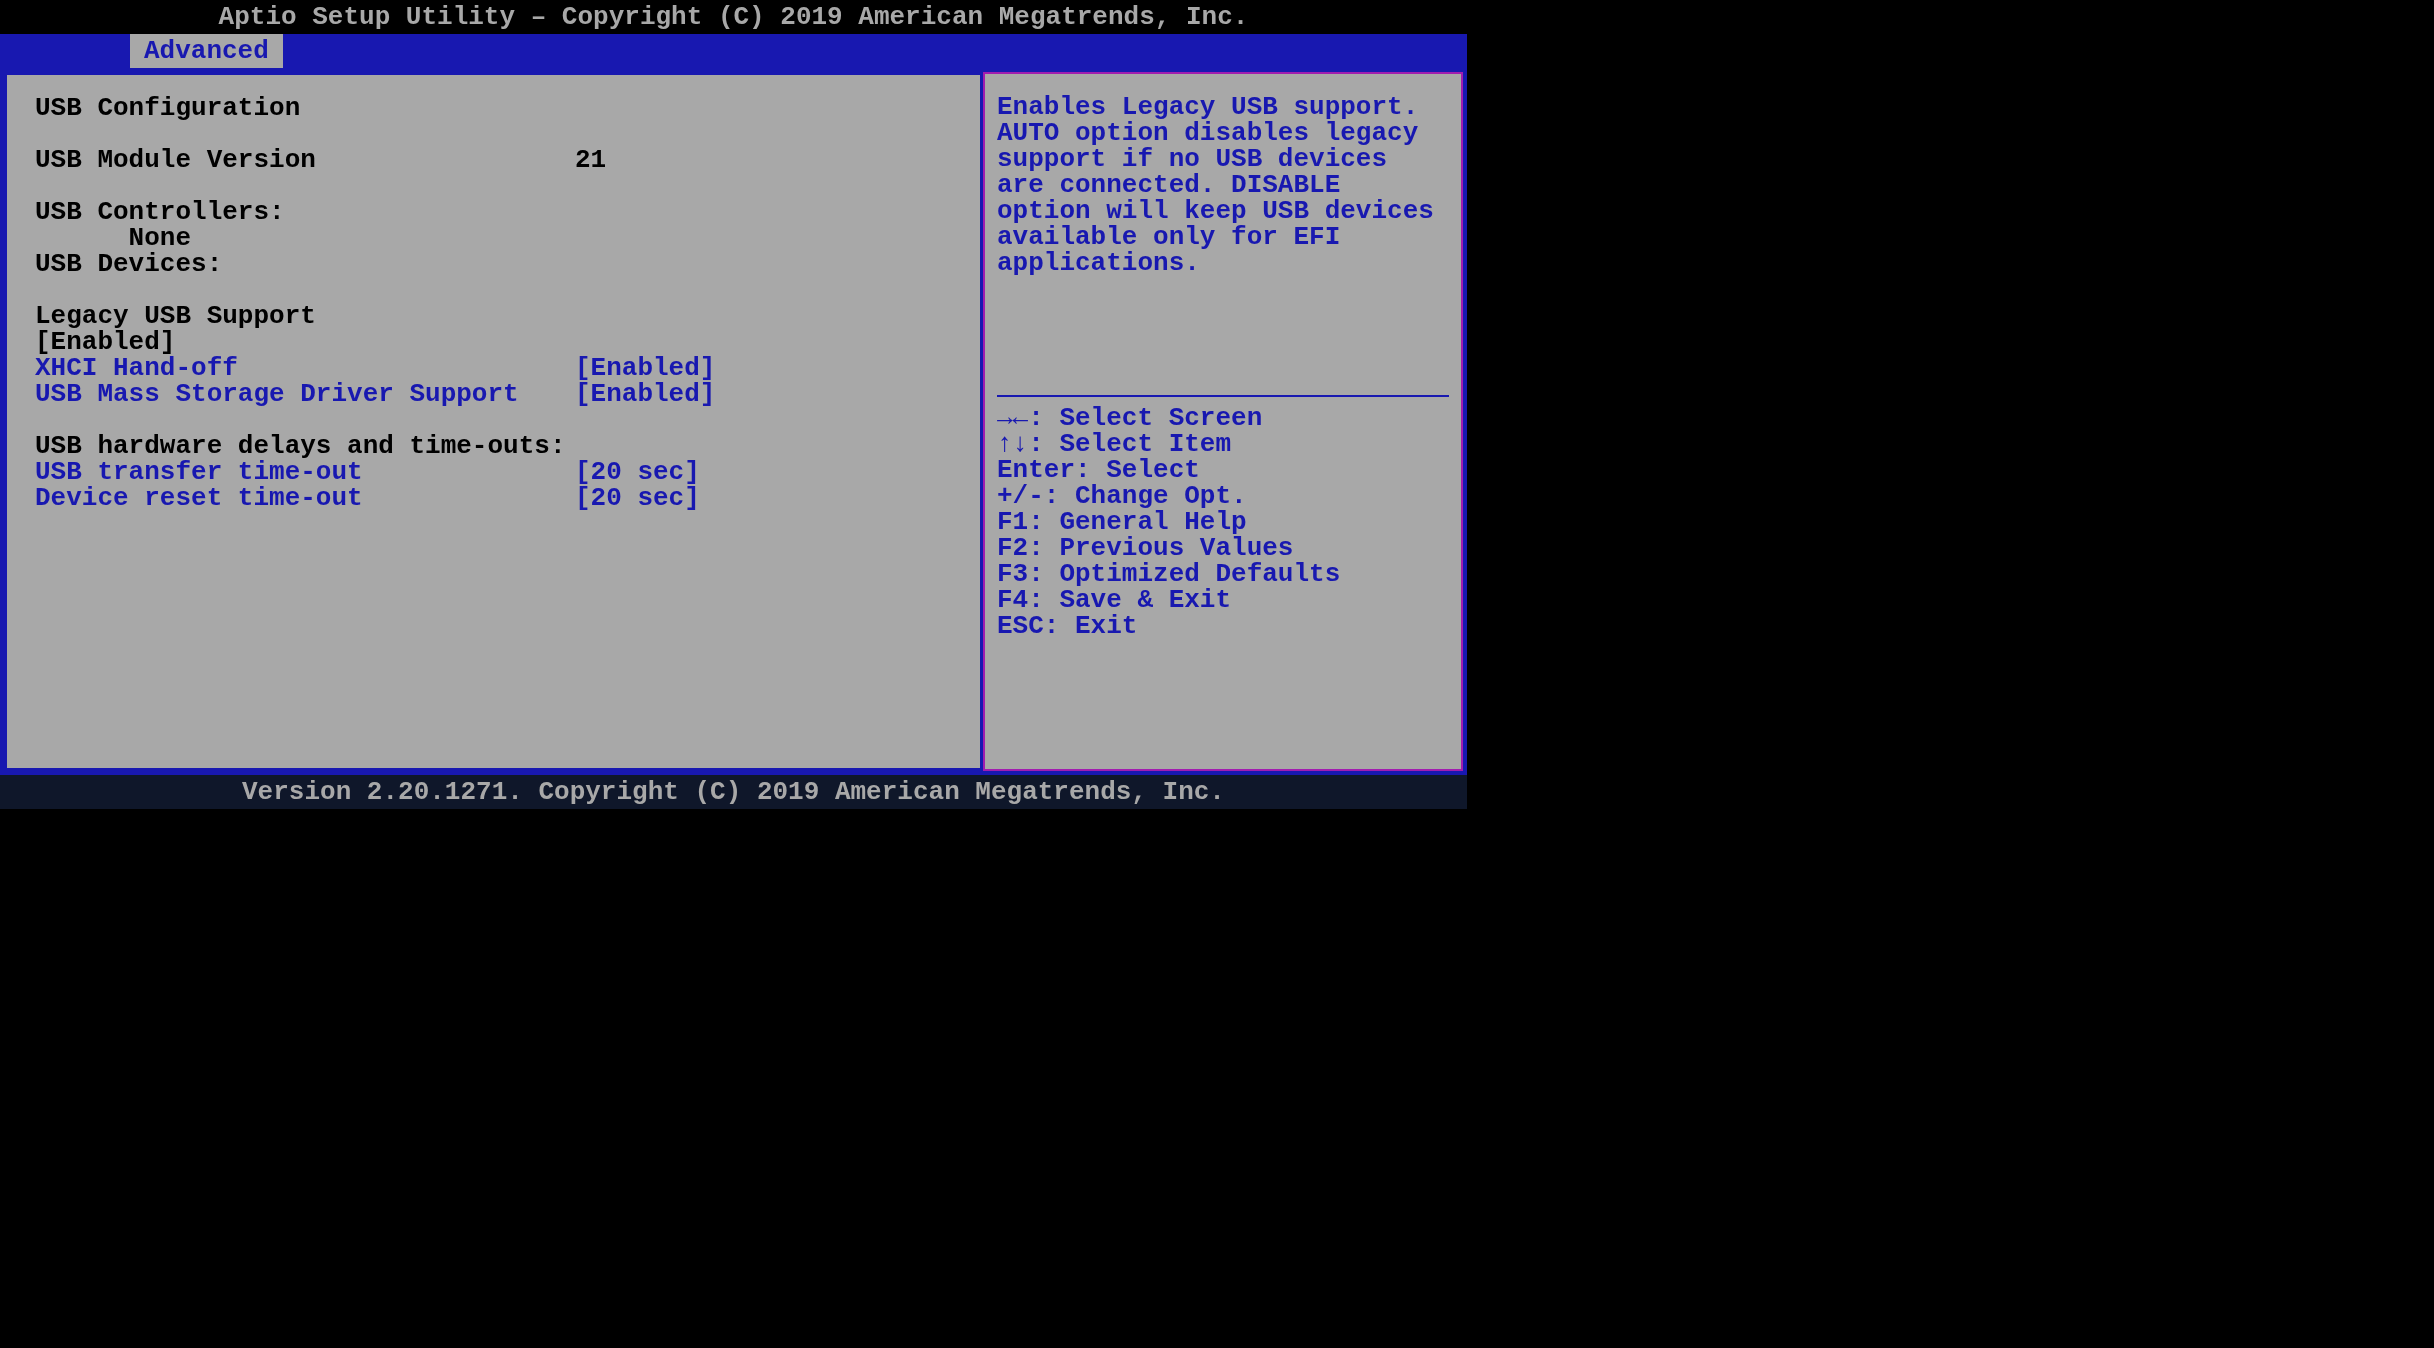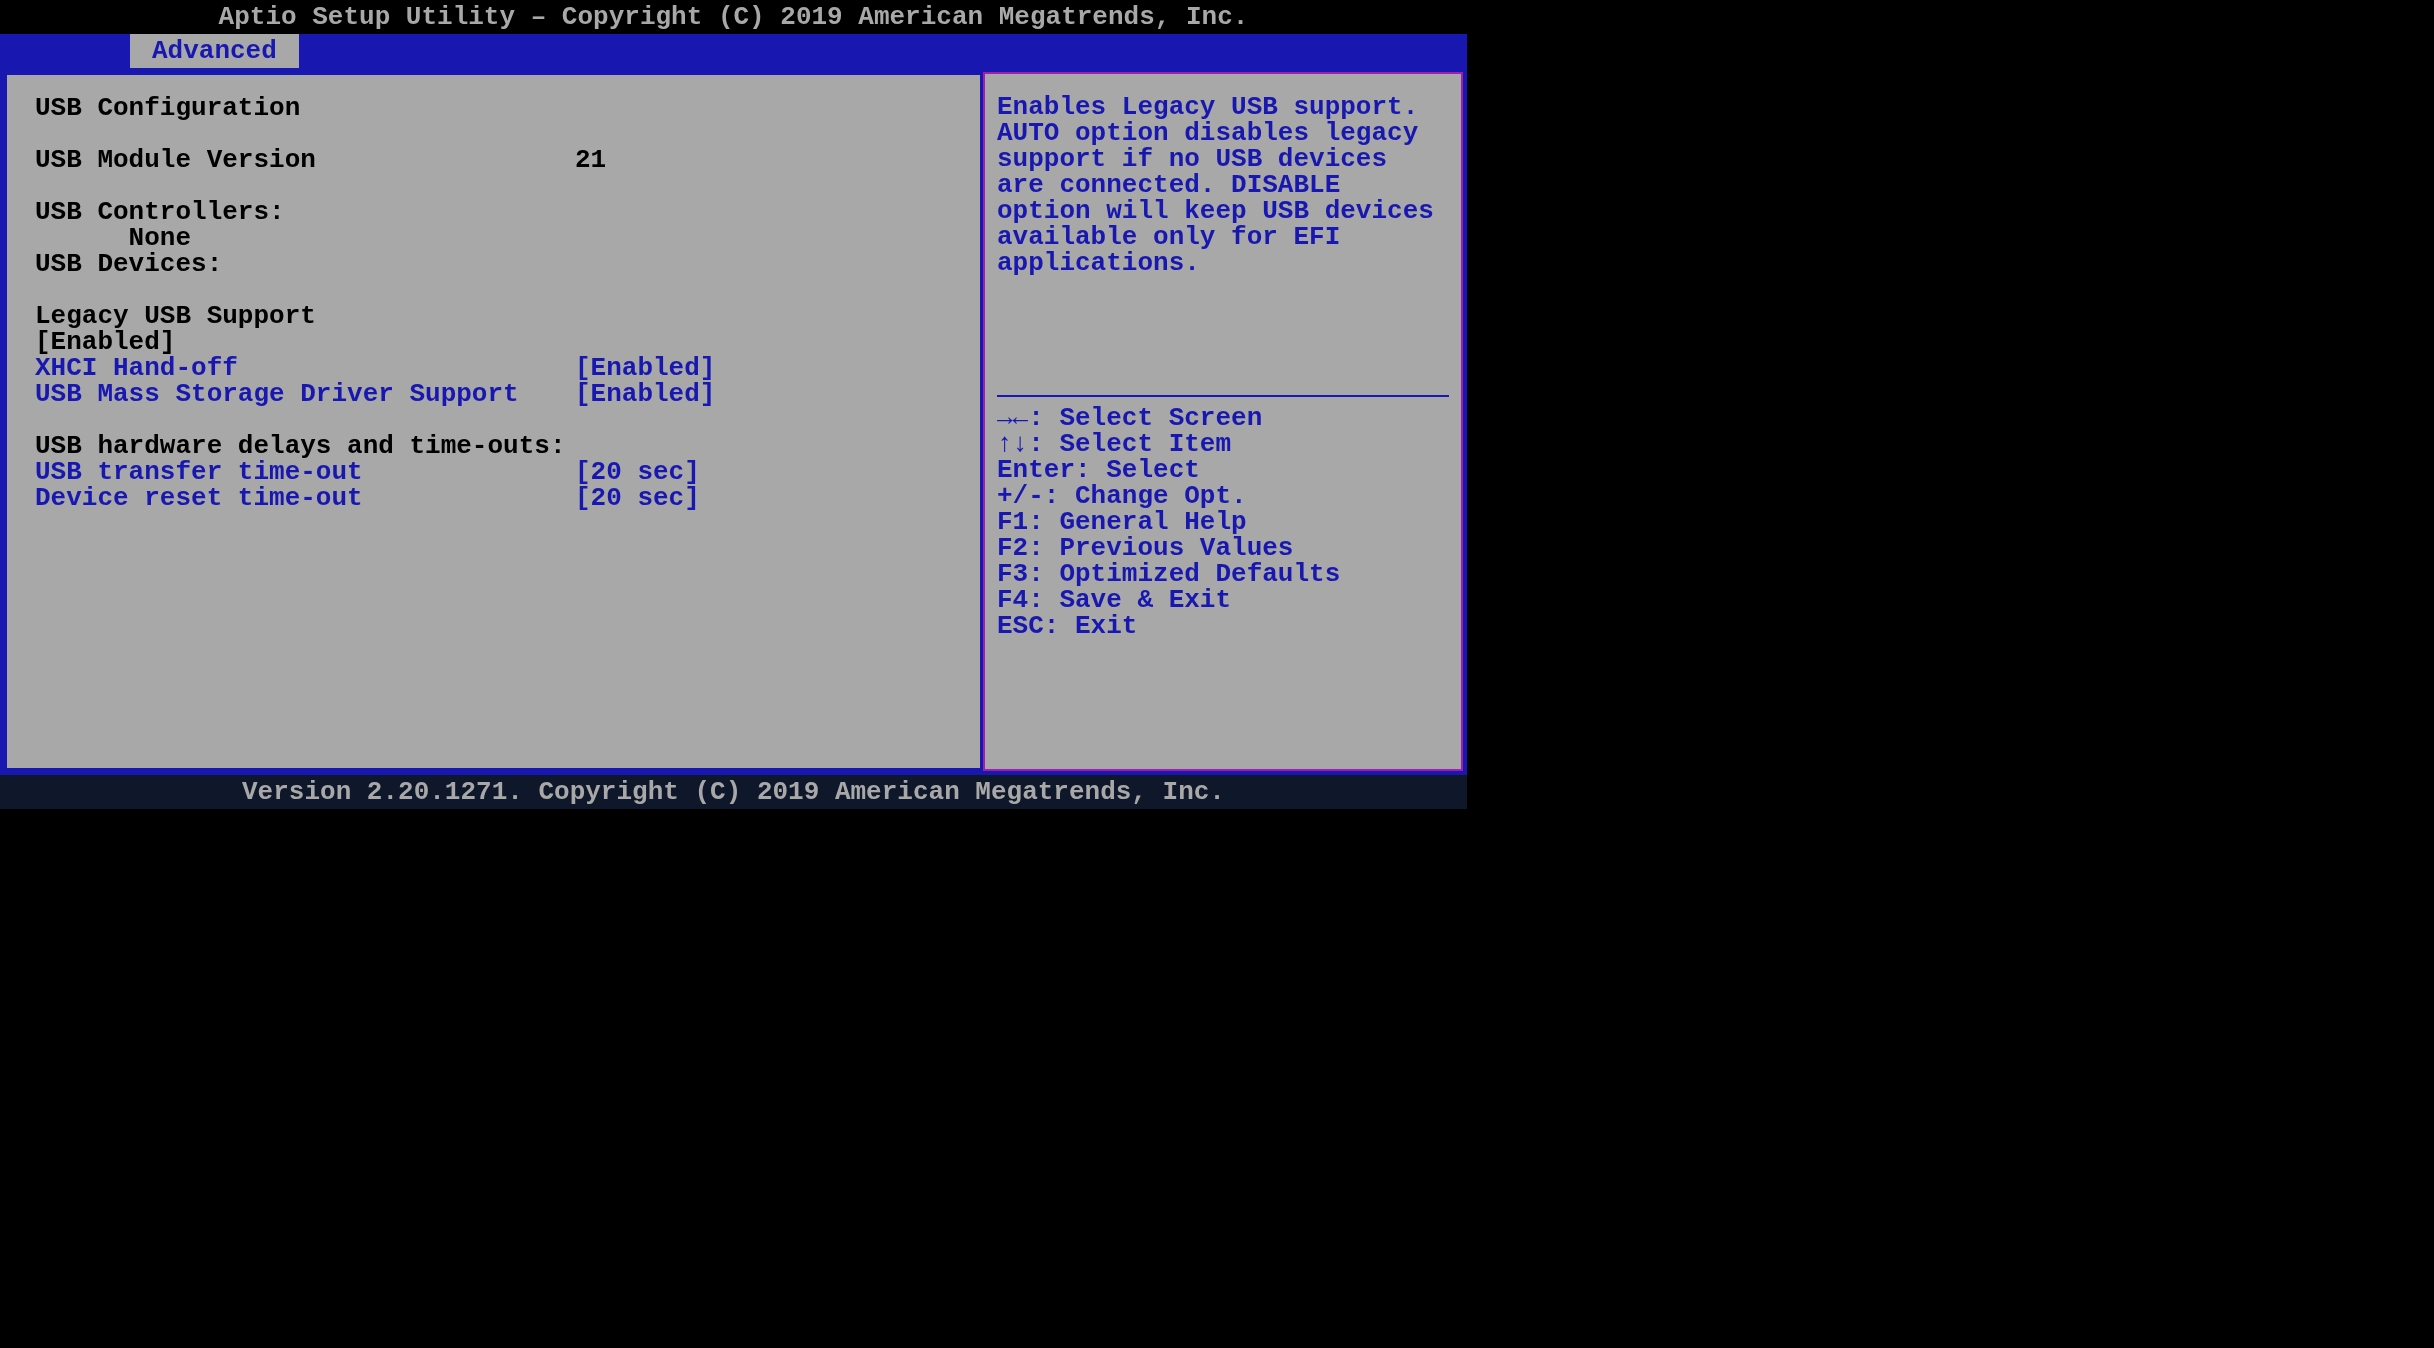--- a/index.html
+++ b/index.html
@@ -27,21 +27,21 @@
       font-size: 26px;
     }
     .tab-row {
       background: #1818b0;
       display: flex;
       padding-left: 130px;
     }
     .tab {
       background: #a8a8a8;
       color: #1818b0;
-      padding: 2px 22px;
+      padding: 2px 14px;
       font-size: 26px;
     }
     .main-area {
       flex: 1;
       display: flex;
       background: #1818b0;
       padding: 4px;
     }
     .left-panel {
       flex: 1;

